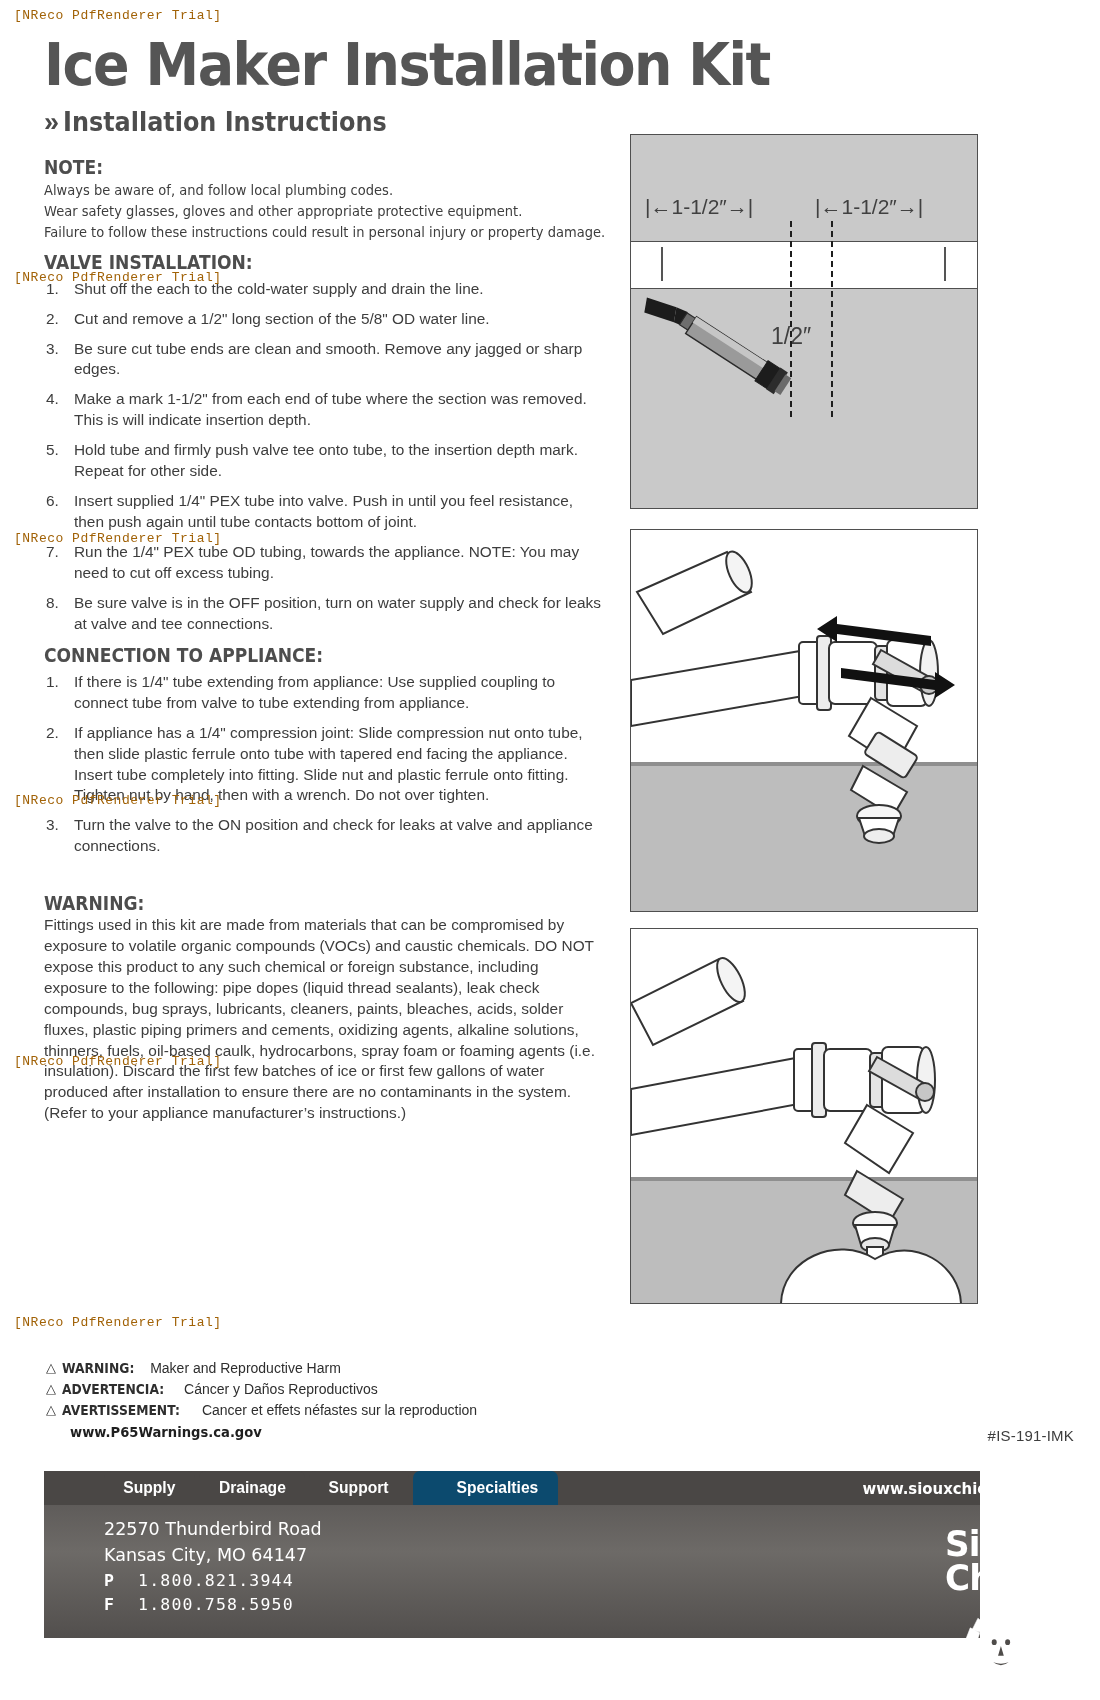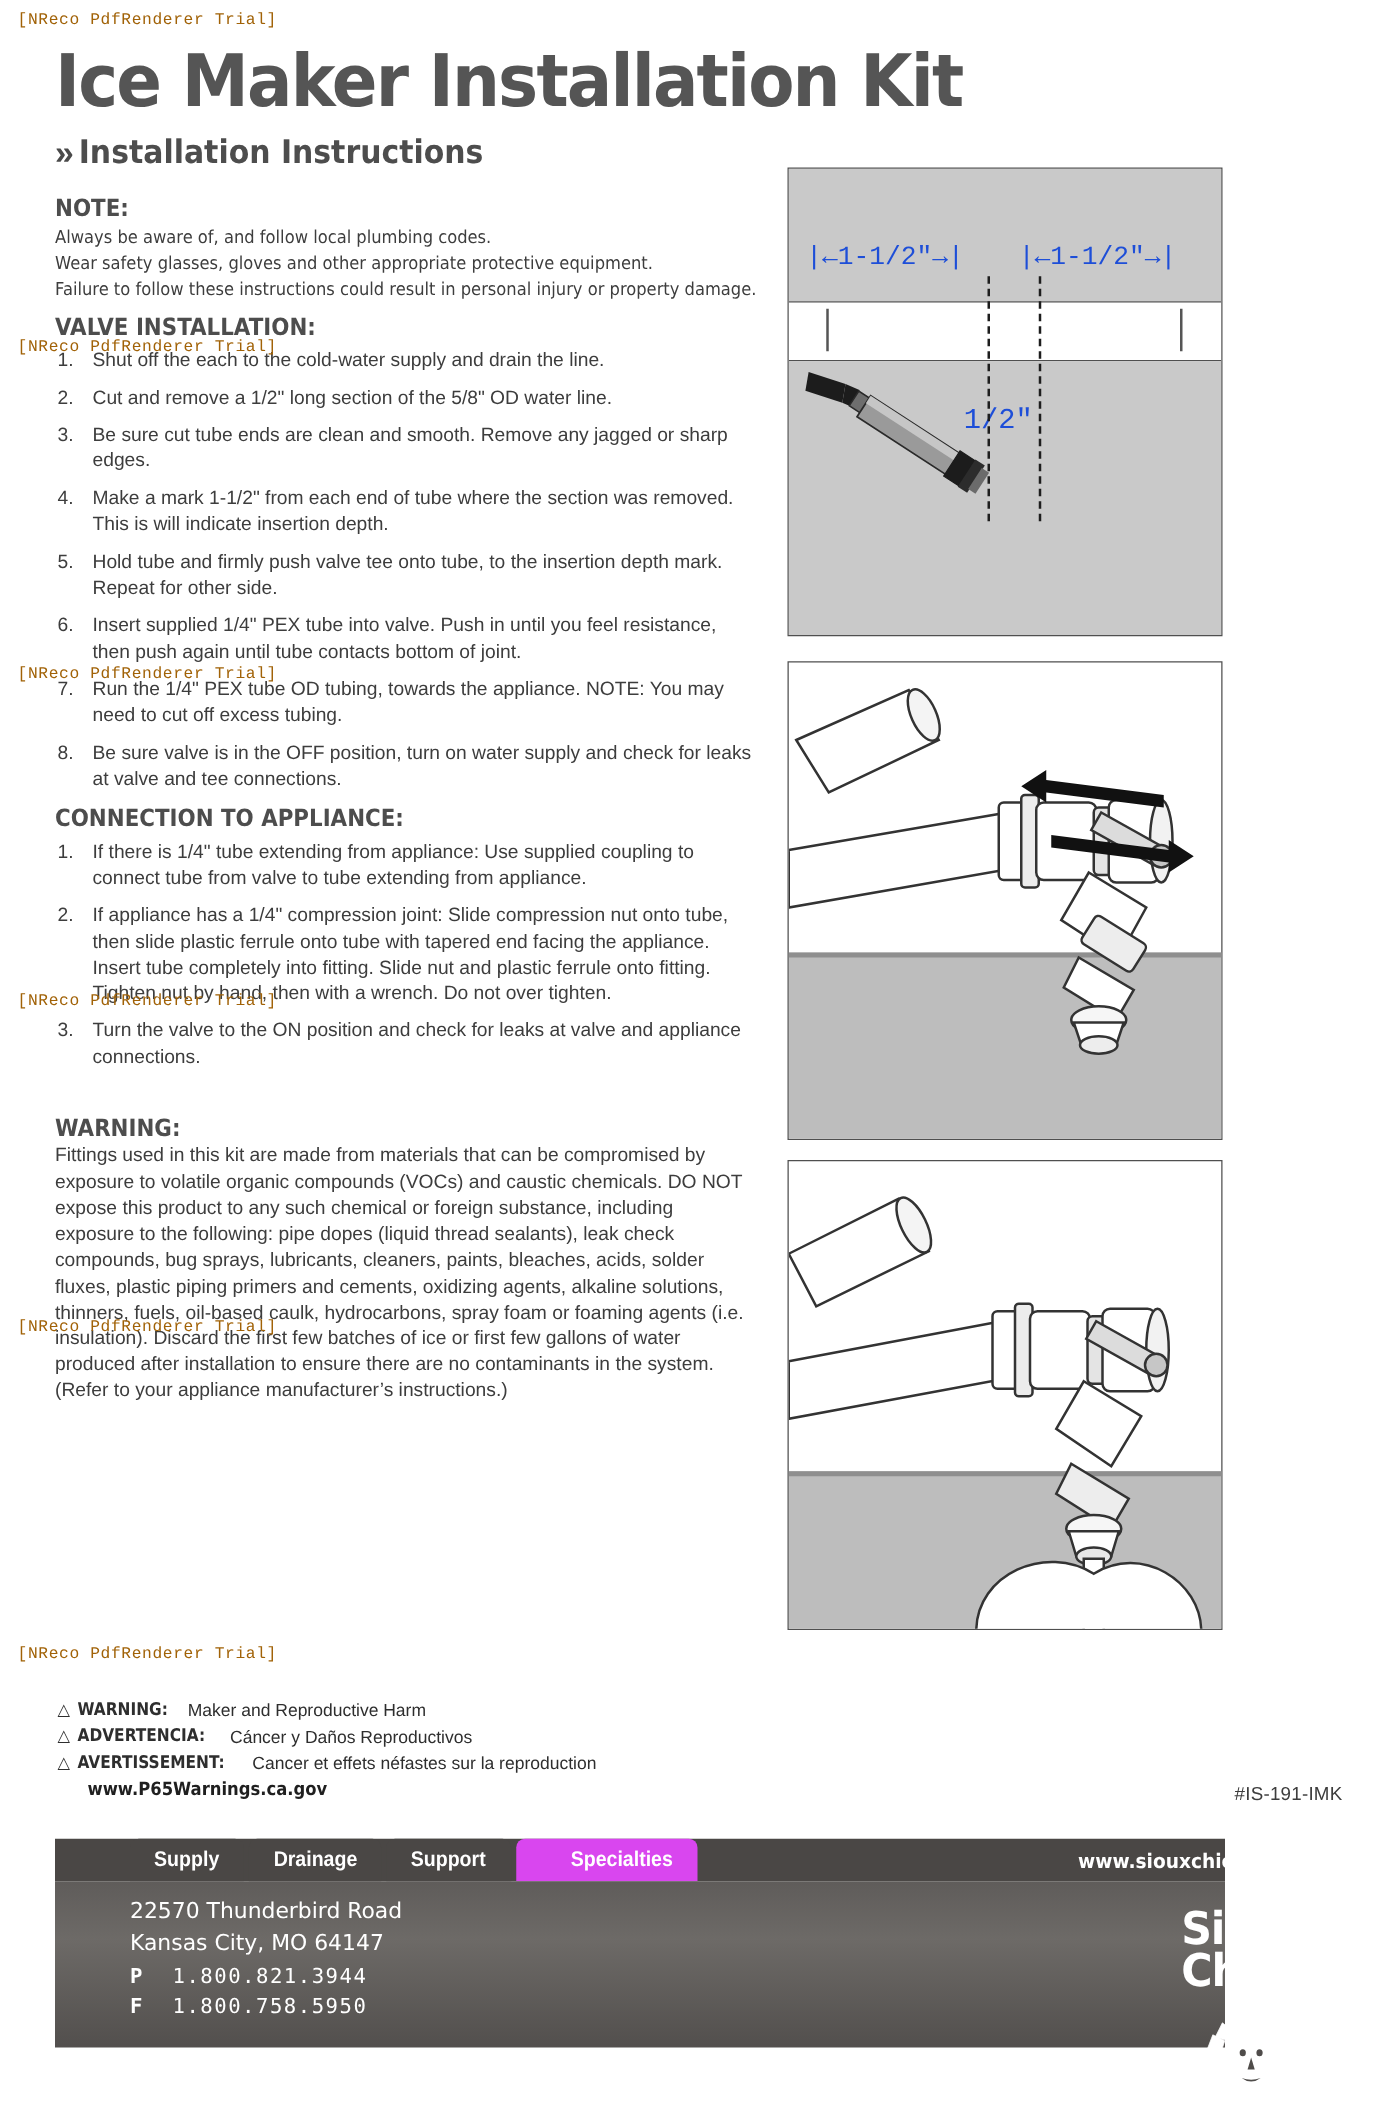--- a/index.html
+++ b/index.html
@@ -132,43 +132,43 @@
   .fig { position: absolute; border: 1.5px solid #4f4f4f; background: #fff; overflow: hidden; }
   #fig1 { left: 630px; top: 134px; width: 348px; height: 375px; }
   #fig2 { left: 630px; top: 529px; width: 348px; height: 383px; }
   #fig3 { left: 630px; top: 928px; width: 348px; height: 376px; }
 
   .band { position: absolute; left: 0; right: 0; background: #c9c9c9; }
   .pipe-white { position: absolute; left: 0; right: 0; background: #fff;
                 border-top: 1.4px solid #4f4f4f; border-bottom: 1.4px solid #4f4f4f; }
   .dim-label {
     position: absolute;
-    font-family: Liberation Mono, monospace;
-    font-size: 21px; color: #1d4ed8; white-space: nowrap;
+    font-family: Liberation Sans, sans-serif;
+    font-size: 21px; color: #404040; white-space: nowrap;
   }
   .vdash { position: absolute; width: 0; border-left: 2.5px dashed #1d1d1d; }
   .tickmark { position: absolute; width: 2px; background: #2a2a2a; }
 
   
   .nav-strip { position: absolute; left: 44px; top: 1471px; width: 936px; height: 34px; background: #4a4745; }
   .nav-tabs { position: absolute; left: 44px; top: 1471px; height: 34px; display: flex; align-items: stretch; }
   .nav-spacer { width: 60px; }
   .nav-tab {
     display: flex; align-items: center; justify-content: center;
     padding: 0 17px; margin-right: 4px;
     background: #4a4745;
     border-top-left-radius: 7px; border-top-right-radius: 7px;
     color: #fff;
     font-family: Liberation Sans, sans-serif;
     font-size: 17px; font-weight: 700;
     transform-origin: center;
     white-space: nowrap;
   }
   .nav-tab span { display: inline-block; transform: scaleX(0.92); }
-  .nav-tab.active { background: #d946ef; padding-left: 40px; }
+  .nav-tab.active { background: #0c4a6e; padding-left: 40px; }
   .nav-site {
     position: absolute; right: 60px; top: 1471px; height: 34px;
     display: flex; align-items: center;
     color: #fff;
     font-family: "DejaVu Sans", sans-serif;
     font-size: 16px; font-weight: 700;
   }
   .nav-site span { display: inline-block; transform: scaleX(0.93); }
 
   .footer {

